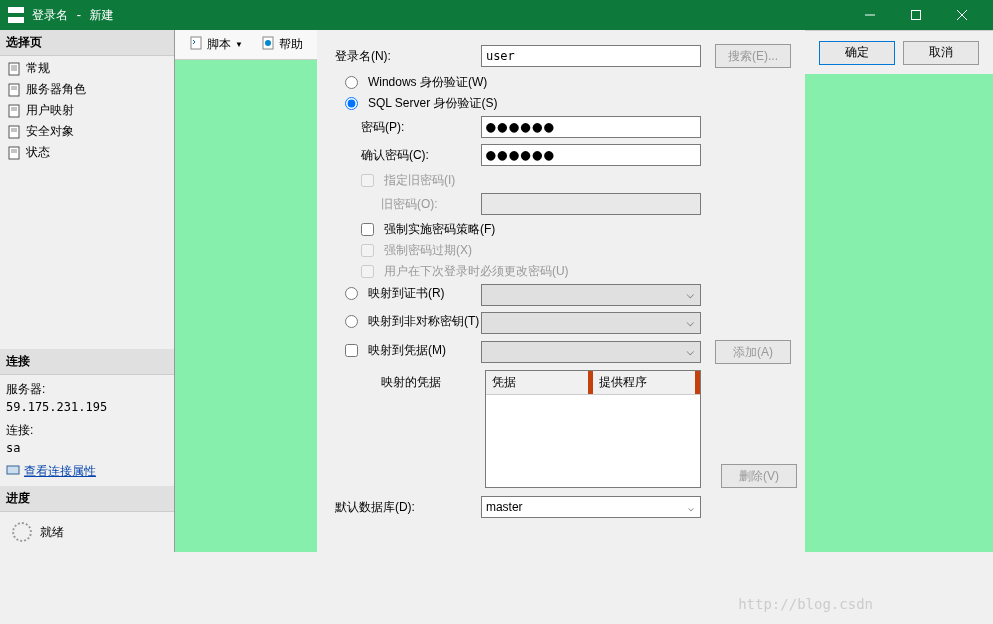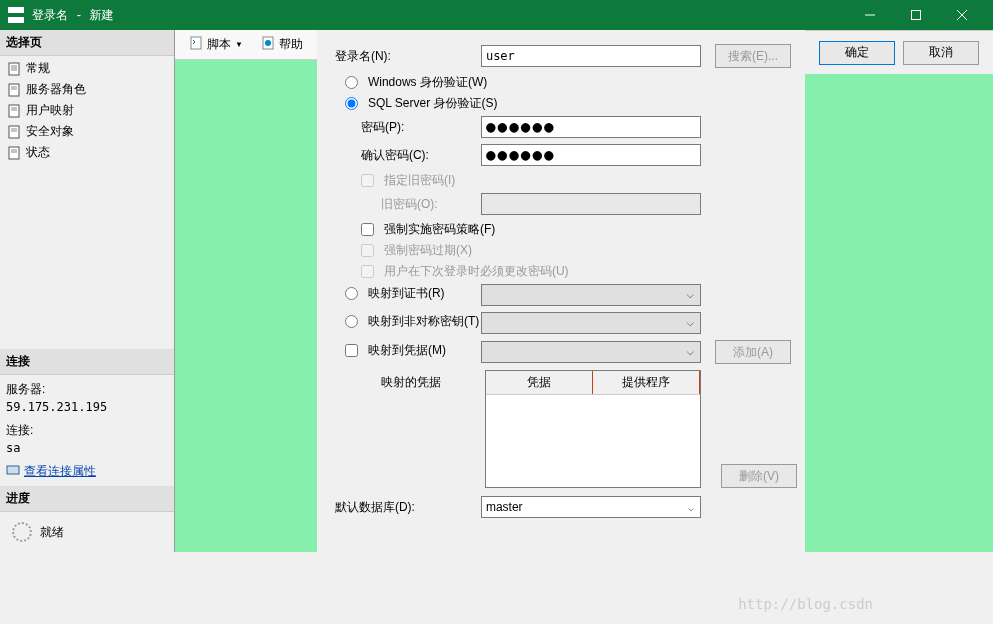--- a/index.html
+++ b/index.html
@@ -61,21 +61,21 @@
     .combo { flex: 1; height: 22px; border: 1px solid #7a7a7a; background: linear-gradient(to bottom, #f0f0f0, #ddd); display: flex; align-items: center; padding: 0 4px; position: relative; }
     .combo.disabled { background: #e0e0e0; color: #999; }
     .combo::after { content: "⌵"; position: absolute; right: 6px; font-size: 10px; color: #555; }
     .combo-white { flex: 1; height: 22px; border: 1px solid #7a7a7a; background: #fff; display: flex; align-items: center; padding: 0 4px; position: relative; font-family: Consolas, monospace; }
     .combo-white::after { content: "⌵"; position: absolute; right: 6px; font-size: 10px; color: #555; }
     
     .mapping-section { display: flex; gap: 8px; margin-top: 4px; }
     .mapping-label-col { width: 146px; padding-left: 50px; padding-top: 4px; }
     .mapping-table { flex: 1; border: 1px solid #7a7a7a; background: #fff; height: 118px; }
     .mapping-header { display: flex; background: #f0f0f0; border-bottom: 1px solid #ccc; }
-    .mapping-header > div { flex: 1; padding: 3px 6px; border-right: 1px solid #c2410c; text-align: center; }
+    .mapping-header > div { flex: 1; padding: 3px 6px; border-right: 5px solid #c2410c; }
     .mapping-btn-col { width: 82px; display: flex; flex-direction: column; justify-content: flex-end; }
     
     .dialog-footer { height: 44px; border-top: 1px solid #ccc; display: flex; align-items: center; justify-content: flex-end; padding: 0 14px; gap: 8px; background: #f0f0f0; }
     .dialog-footer .btn { min-width: 76px; }
     .dialog-footer .btn.primary { border: 1px solid #0078d7; }
     
     .watermark { position: absolute; bottom: 12px; right: 120px; color: #ccc; font-family: Consolas, monospace; font-size: 14px; pointer-events: none; }
   </style>
 </head>
 <body>

